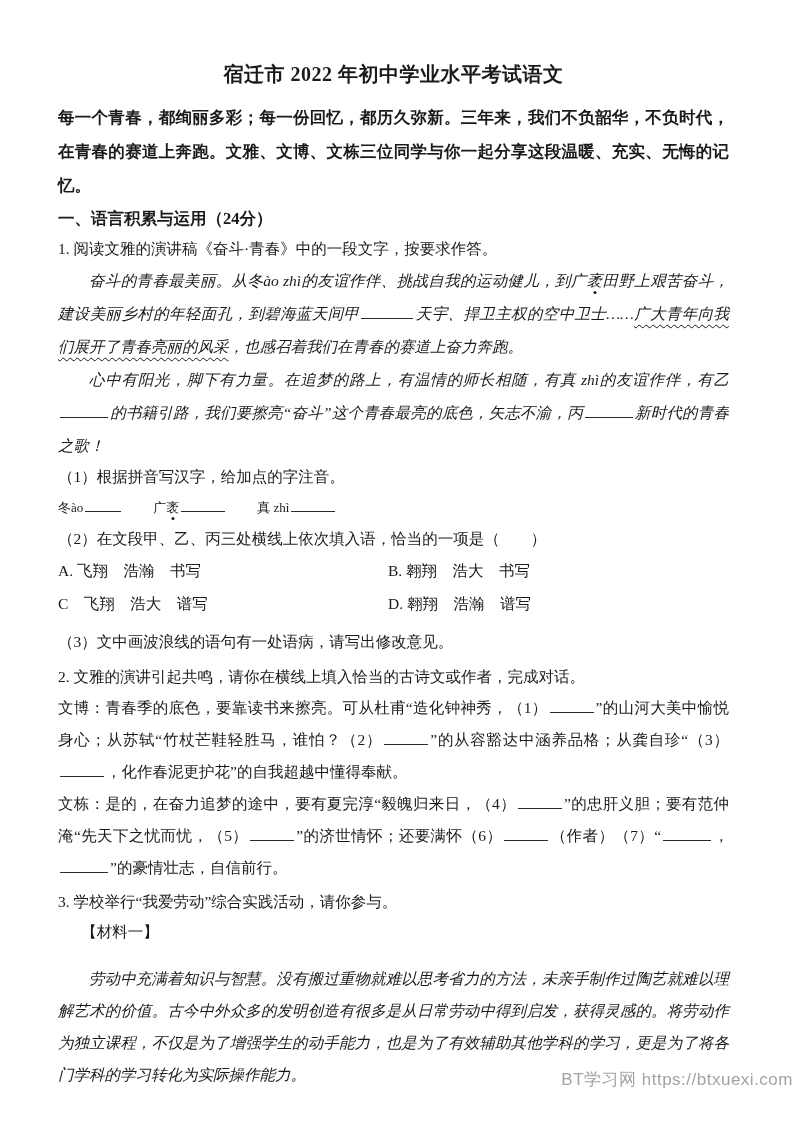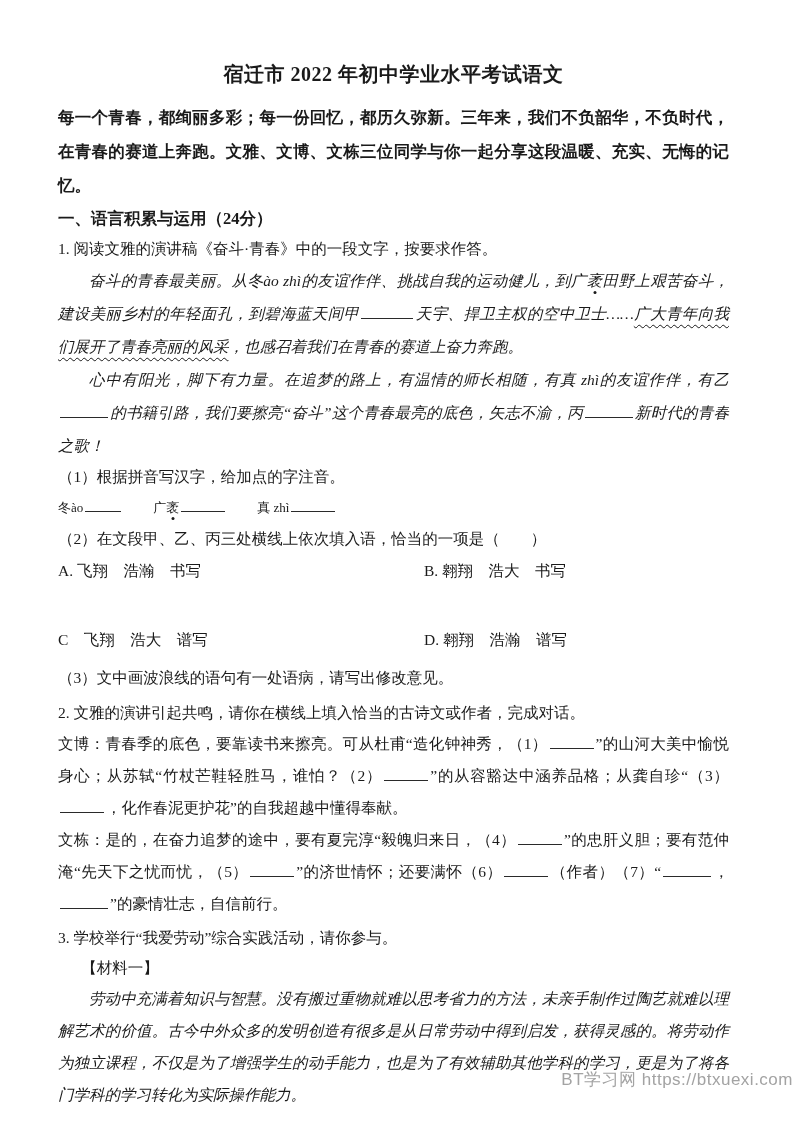--- a/index.html
+++ b/index.html
@@ -38,21 +38,21 @@
     margin-bottom:1px;
   }
   .stem{line-height:30px;}
   .kaiti{
     font-style:italic;
     line-height:33px;
   }
   .indent{text-indent:2em;}
   .indent-sm{text-indent:1.5em;}
   .dialogue{line-height:32px;}
-  .material{line-height:32px;}
+  .material{line-height:32px;margin-top:16px;}
   .blank{
     display:inline-block;
     height:5px;
     border-bottom:1px solid #2a2a2a;
     margin:0 2px;
     font-style:normal;
   }
   .blank.w36{width:36px;}
   .blank.w44{width:44px;}
   .blank.w48{width:48px;}
@@ -73,21 +73,20 @@
     transform:translateX(-50%);
   }
   .pinyin-row{line-height:32px;font-size:13px;}
   .pinyin-item{margin-right:30px;}
   .options{
     display:grid;
     grid-template-columns:330px 1fr;
     font-size:15.5px;
     line-height:33px;
     margin-bottom:7px;
-    gap:36px;
   }
   .sub3{margin-bottom:5px;}
   .wendong-block{margin-bottom:3px;}
   .footer{
     position:absolute;
     left:0;right:0;
     top:1066px;
     text-align:right;
     font-family:"Liberation Sans","DejaVu Sans",sans-serif;
     font-size:17px;

